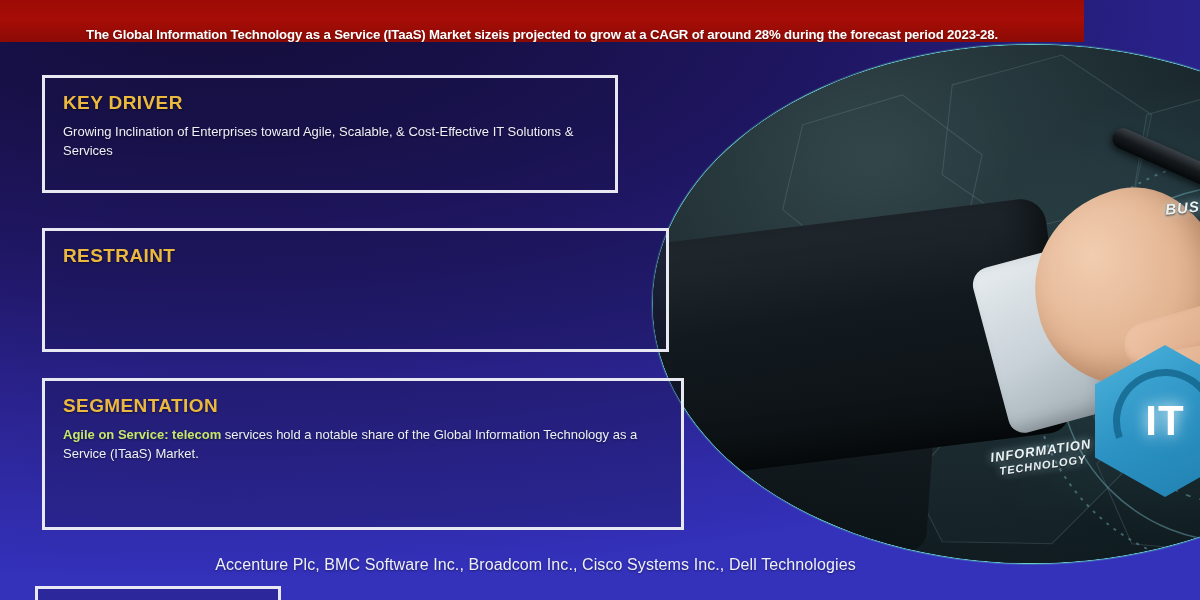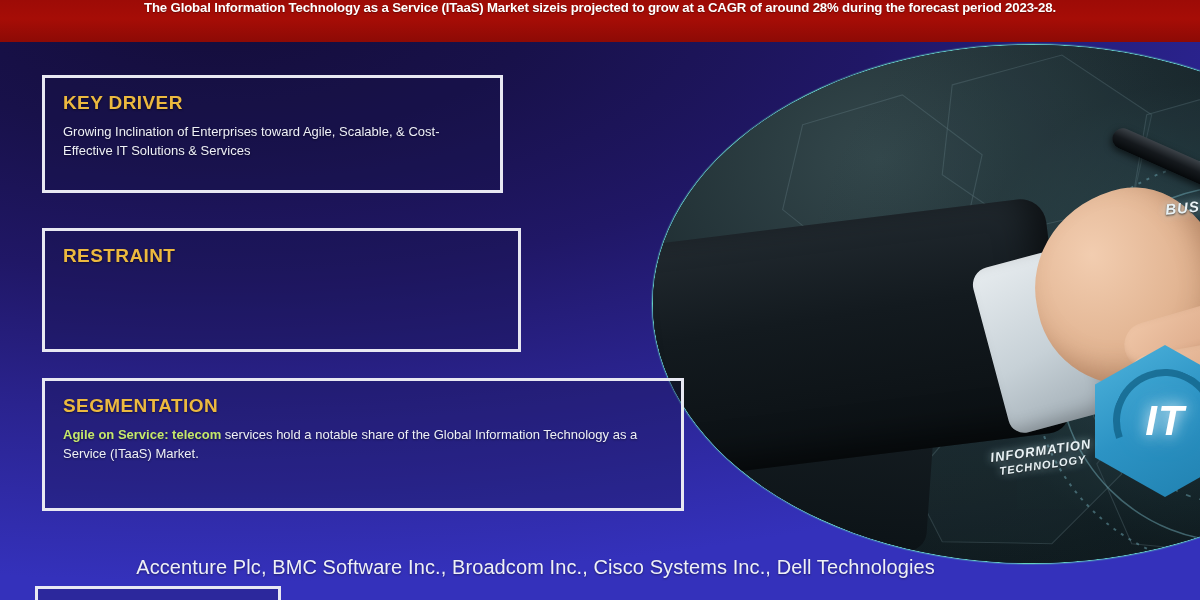--- a/index.html
+++ b/index.html
@@ -14,23 +14,23 @@
     position:relative;
     width:1200px; height:600px;
     overflow:hidden;
     background:
       radial-gradient(ellipse 120% 95% at 18% 2%, #140d3a 0%, #18114a 22%, #201766 46%, #2a238e 70%, #3431bb 100%);
   }
 
   
   .banner {
     position:absolute; left:0; top:0;
-    width:1200px; height:42px;
+    width:1084px; height:42px;
     background:linear-gradient(180deg,#9d0b06 0%, #a60d06 45%, #8d0a05 100%);
-    display:flex; align-items:flex-start; justify-content:center;
+    display:flex; align-items:flex-end; justify-content:center;
     z-index:40;
   }
   .banner-text {
     color:#ffffff;
     font-size:13.2px;
     font-weight:bold;
     letter-spacing:-0.15px;
     white-space:nowrap;
     text-shadow:0 1px 1px rgba(0,0,0,.35);
   }
@@ -74,21 +74,21 @@
   }
   .it-hex-ring {
     position:absolute; width:104px; height:104px; border-radius:50%;
     border:7px solid rgba(17,96,134,.75);
     border-right-color:transparent; border-bottom-color:transparent;
     transform:rotate(25deg);
   }
   .it-label {
     position:relative;
     color:#ffffff; font-size:42px; font-weight:bold;
-    font-style:italic; letter-spacing:1px;
+    letter-spacing:1px;
     text-shadow:0 0 14px rgba(255,255,255,.85), 0 0 26px rgba(180,235,255,.6);
   }
 
   .hexlabel {
     position:absolute;
     color:#e9f2f5; font-weight:bold; font-style:italic;
     letter-spacing:1px;
     text-shadow:0 0 8px rgba(190,225,235,.75), 0 1px 2px rgba(0,0,0,.8);
     white-space:nowrap;
   }
@@ -153,23 +153,23 @@
   }
 
   
   .box {
     position:absolute;
     border:3px solid #e8e8f2;
     background:rgba(24,19,74,.30);
     z-index:25;
     padding:14px 18px 16px 18px;
   }
-  #box-driver       { left:42px; top:75px;  width:461px; height:118px; }
-  #box-restraint    { left:42px; top:228px; width:479px; height:124px; }
-  #box-segmentation { left:42px; top:378px; width:642px; height:133px; }
+  #box-driver       { left:42px; top:75px;  width:576px; height:118px; }
+  #box-restraint    { left:42px; top:228px; width:627px; height:124px; }
+  #box-segmentation { left:42px; top:378px; width:642px; height:152px; }
 
   .box-title {
     color:#ecb93f;
     font-size:19px;
     font-weight:bold;
     letter-spacing:.4px;
     margin-bottom:8px;
     text-shadow:0 1px 2px rgba(0,0,0,.5);
   }
   .box-body {
@@ -182,21 +182,21 @@
     color:#c5e86c;
     font-weight:bold;
   }
 
   
   .companies {
     position:absolute;
     left:0; top:556px; width:1071px;
     text-align:center;
     color:#eef0f7;
-    font-size:20px;
+    font-size:16px;
     letter-spacing:.1px;
     text-shadow:0 1px 2px rgba(0,0,0,.4);
     z-index:30;
   }
 
   
   #box-bottom-peek {
     position:absolute;
     left:35px; top:586px; width:246px; height:40px;
     border:3px solid #e8e8f2;

